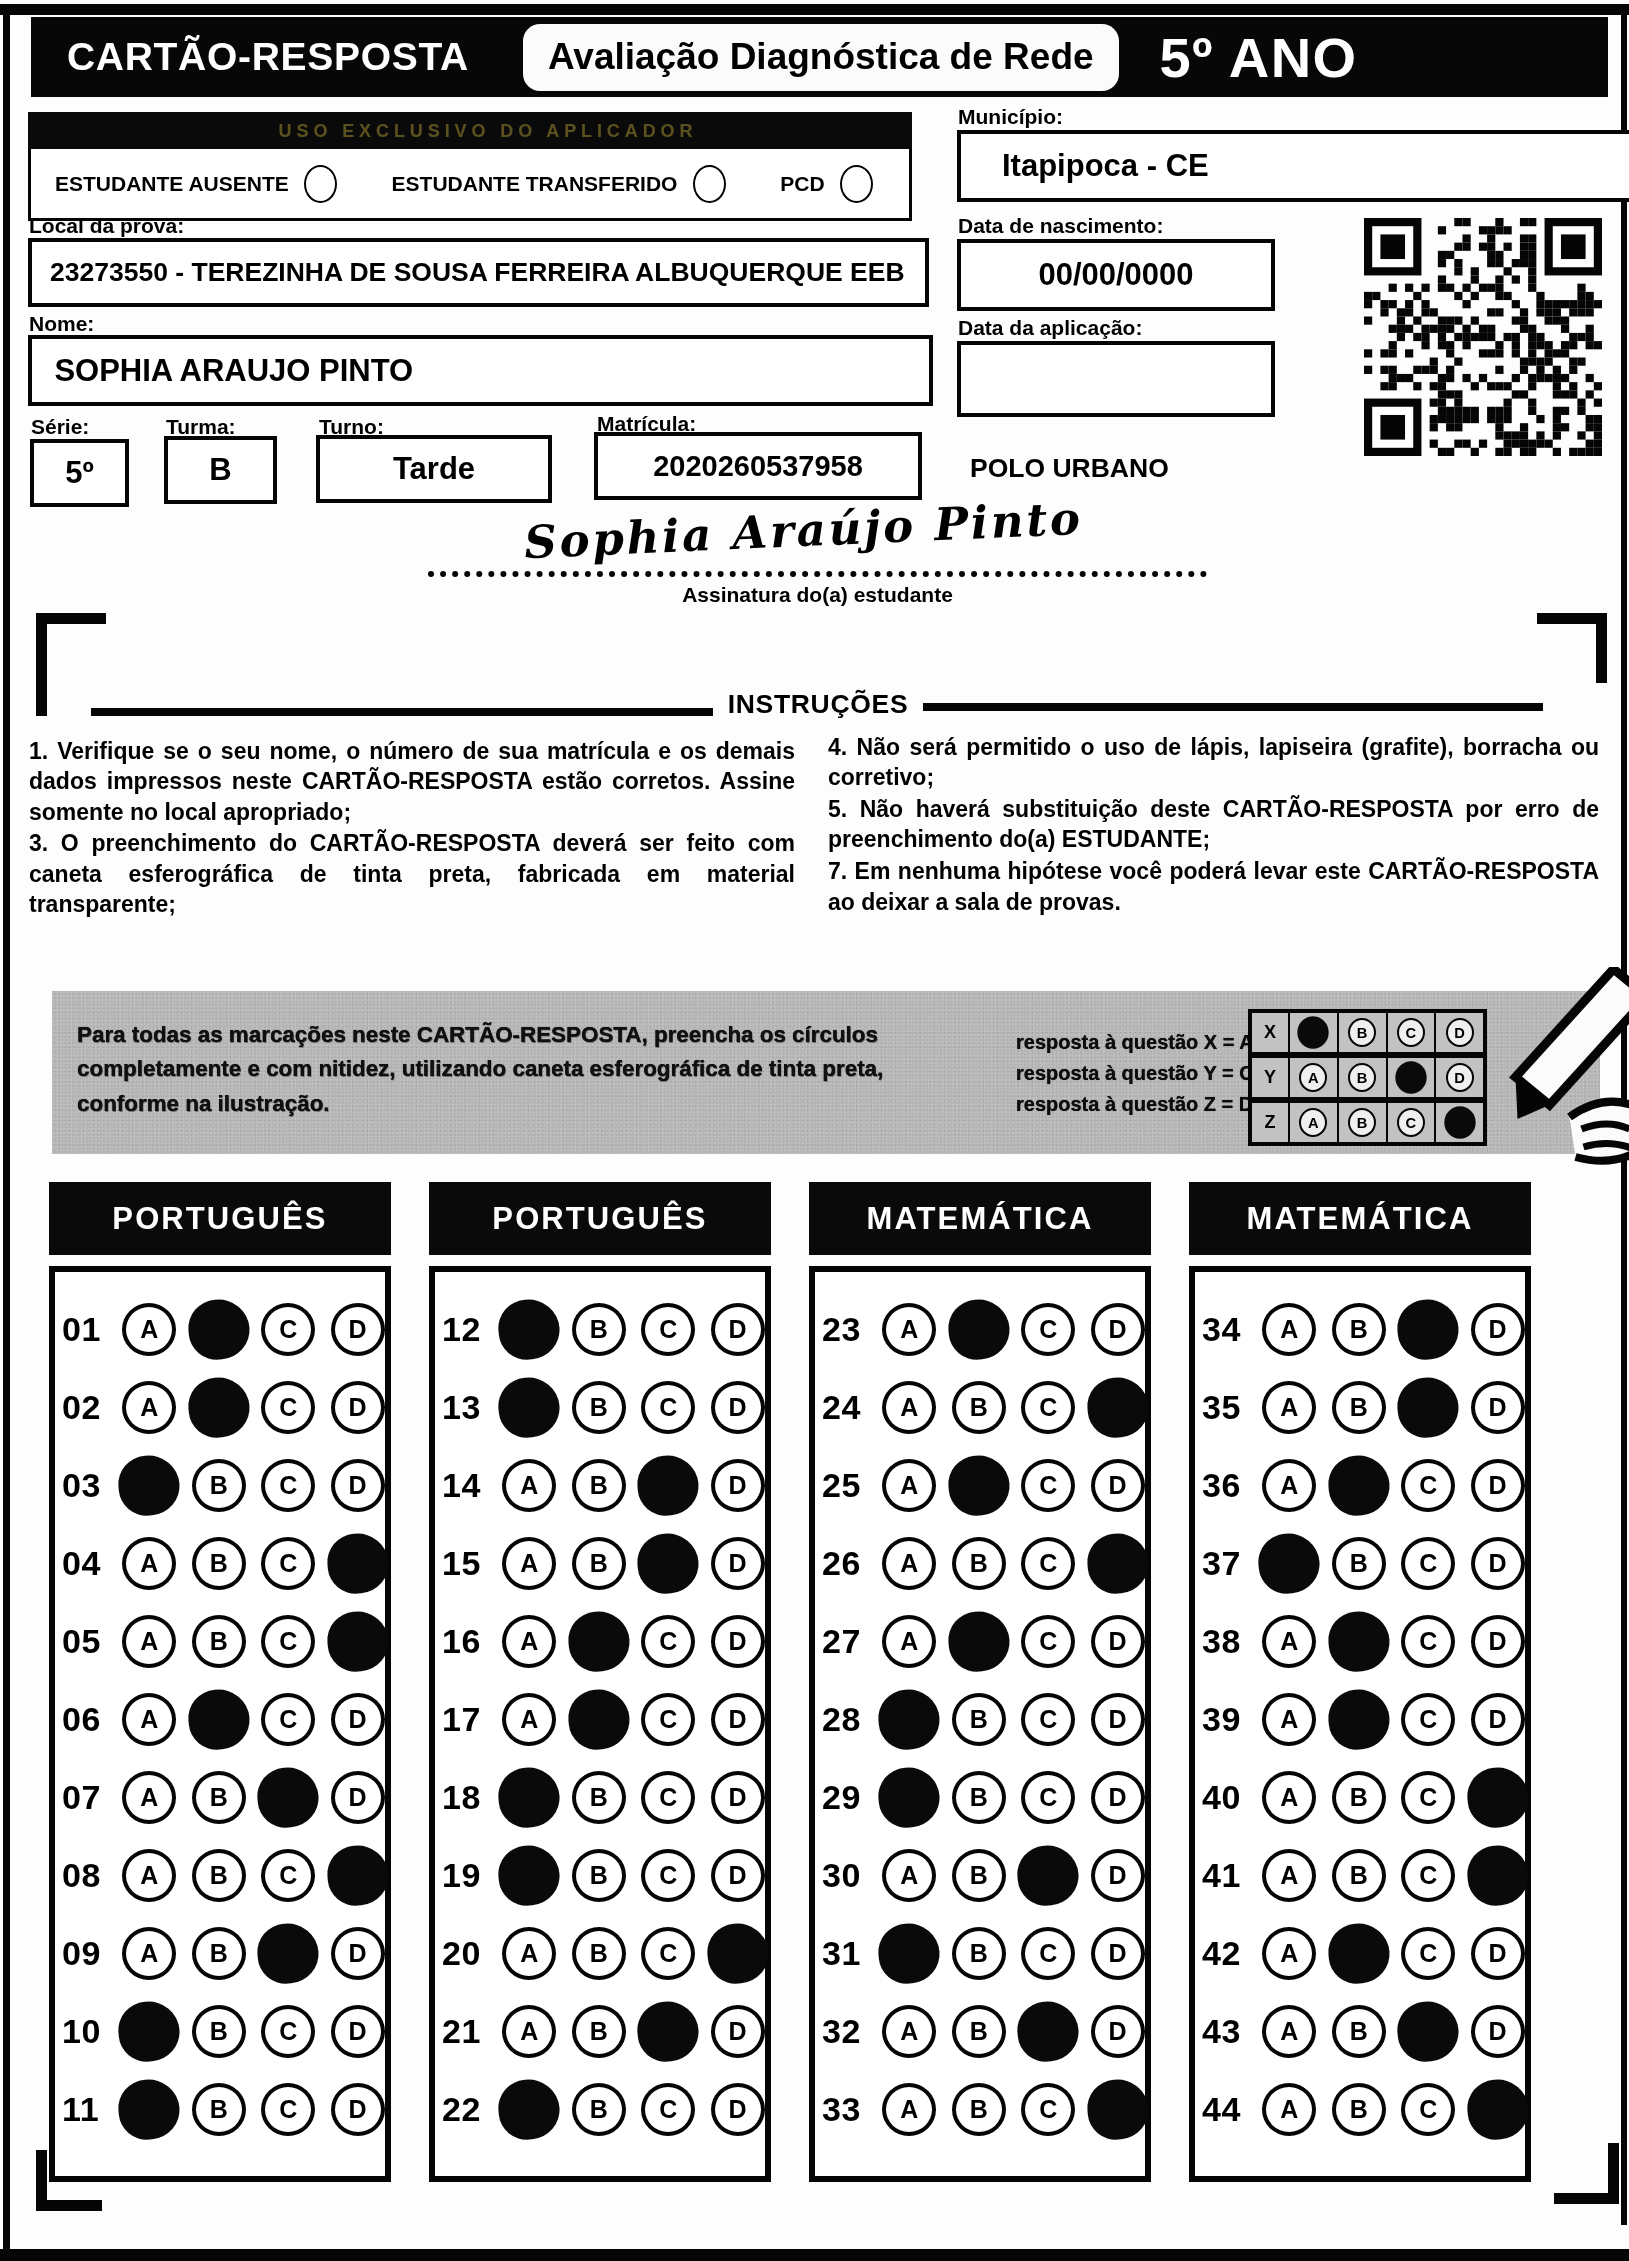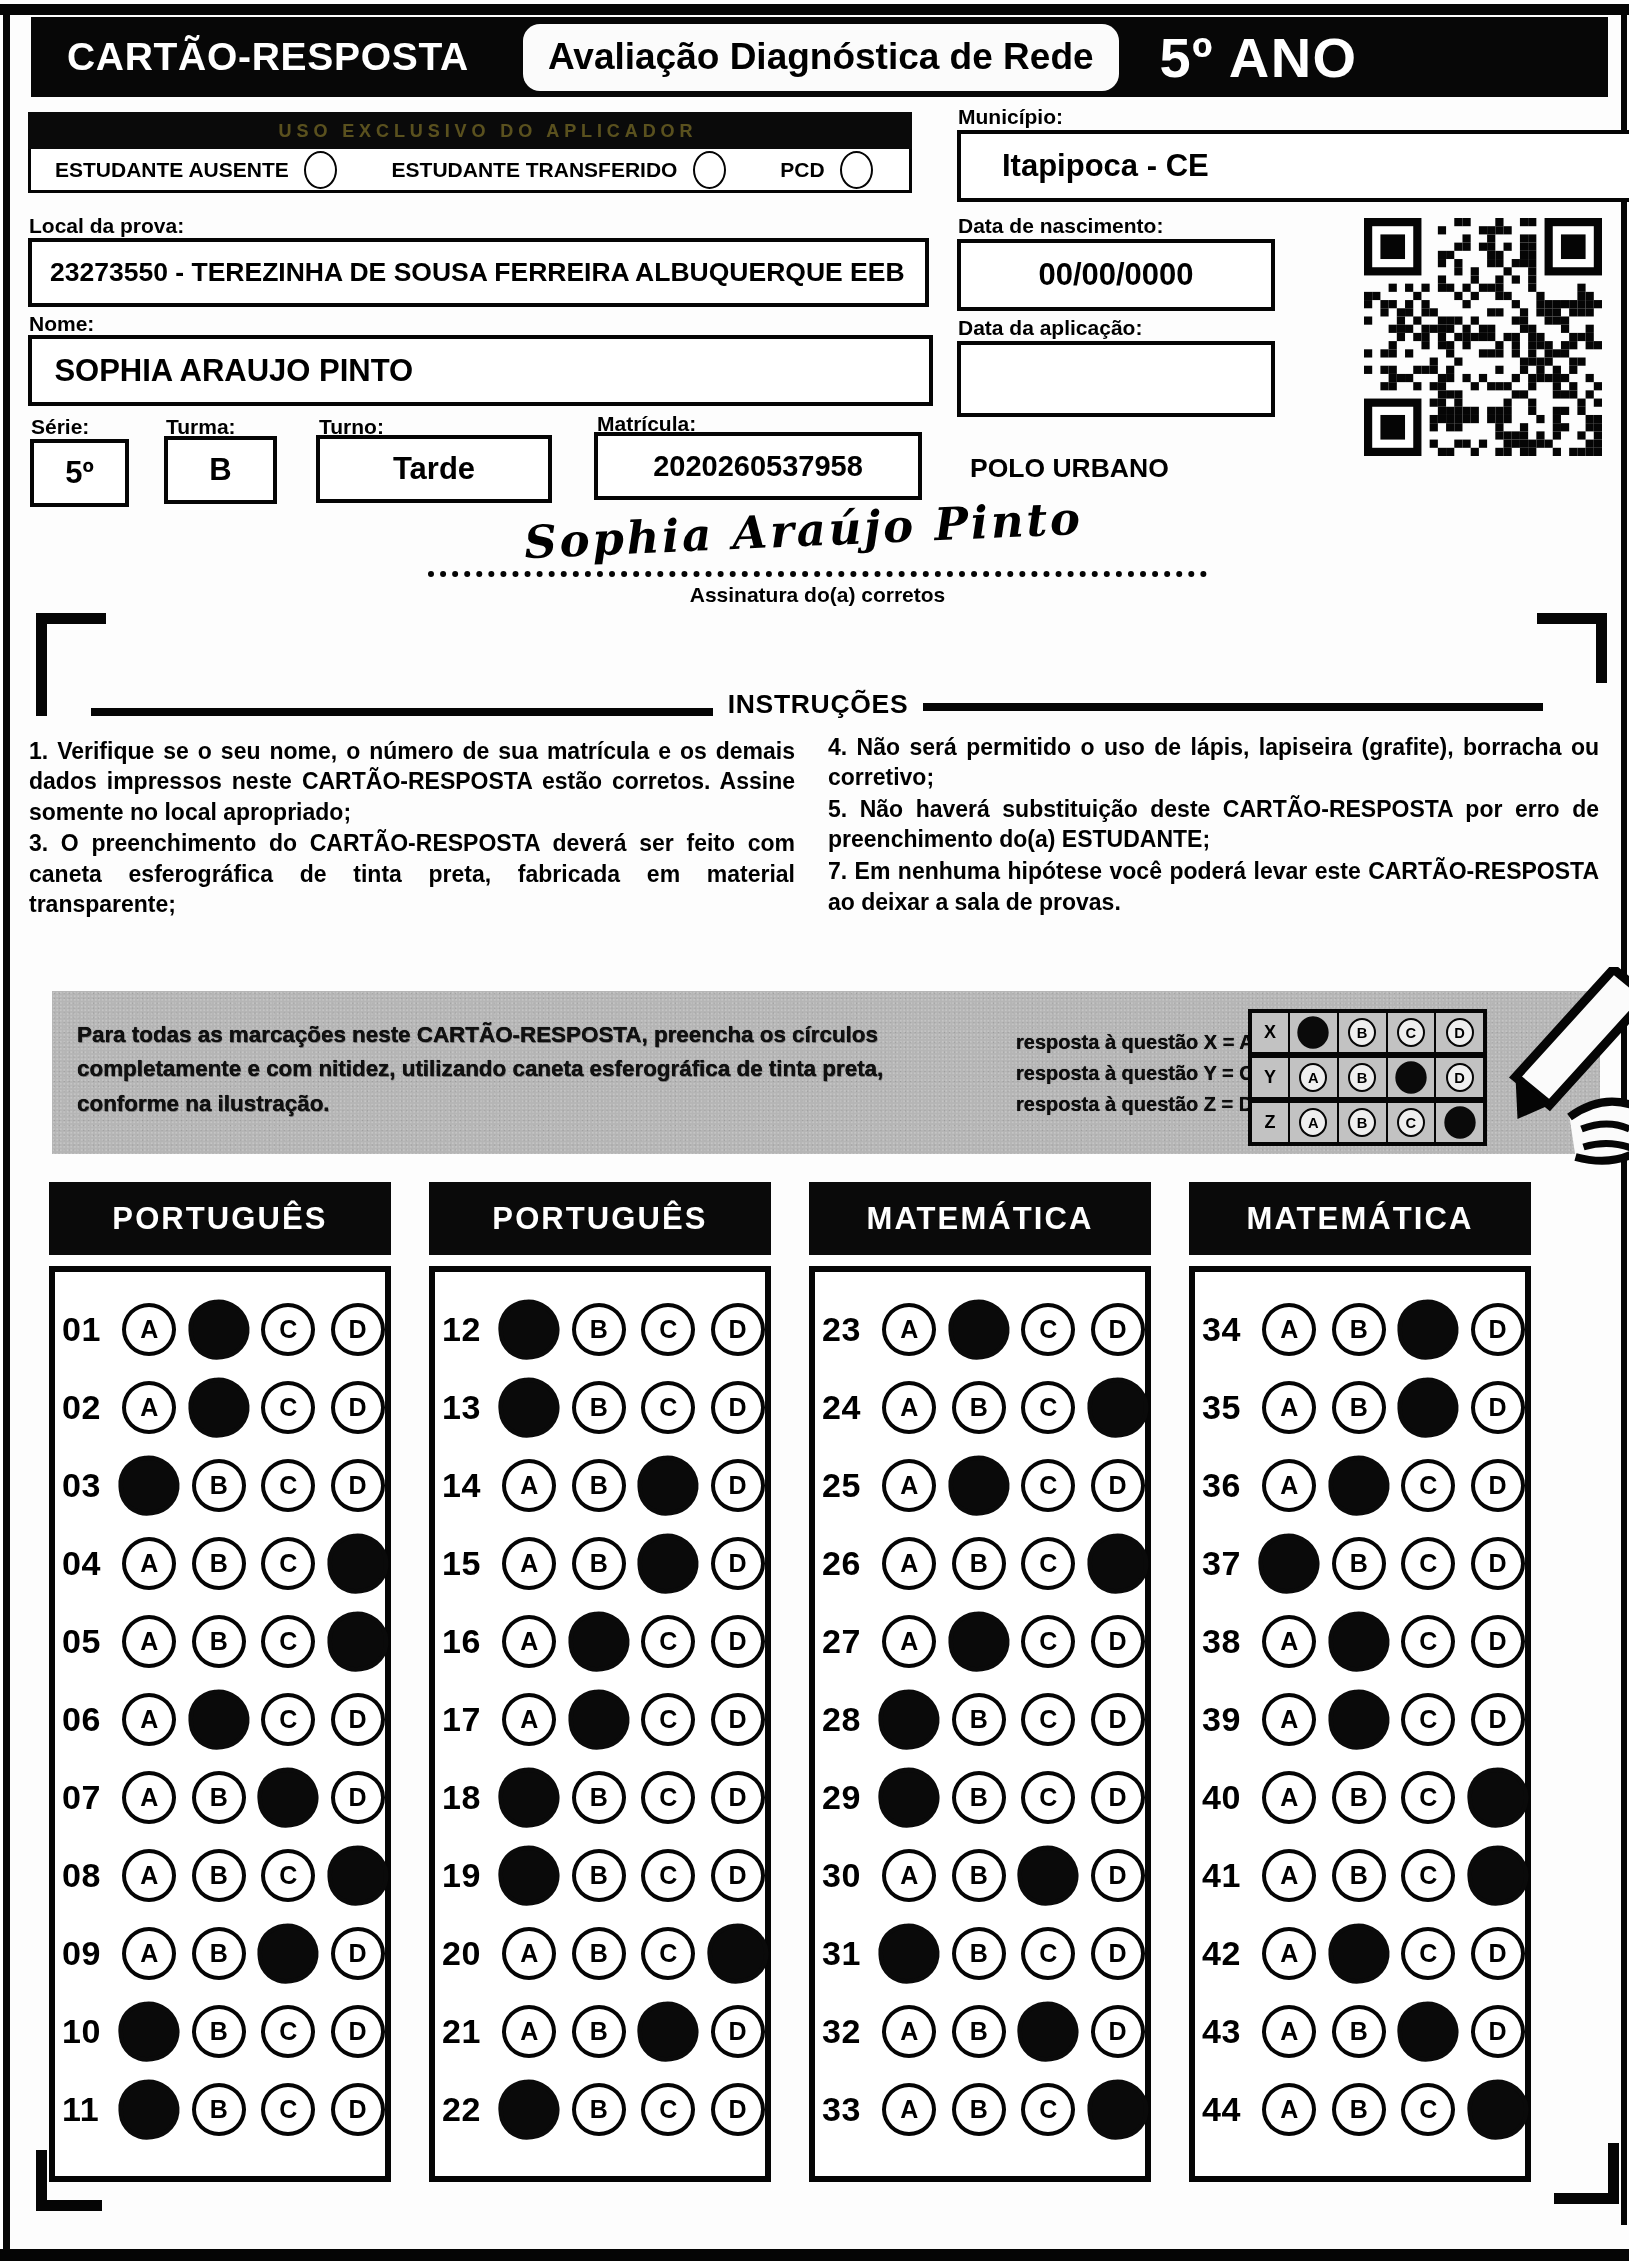--- a/index.html
+++ b/index.html
@@ -14,21 +14,21 @@
   .hdr-sub{background:#fbfbfb;color:#000;font-size:37px;font-weight:bold;margin-left:54px;
            height:67px;display:flex;align-items:center;padding:0 25px;border-radius:17px;}
   .hdr-grade{color:#fff;font-size:56px;font-weight:bold;margin-left:41px;letter-spacing:1.4px;}
   
   .lab{position:absolute;font-size:21px;font-weight:bold;}
   .fbox{position:absolute;border:4.2px solid #050505;background:#fff;display:flex;align-items:center;
         font-weight:bold;font-size:31px;}
   .aplicador{position:absolute;left:28px;top:112px;width:884px;height:38px;background:#0a0a0a;
              display:flex;align-items:center;justify-content:center;}
   .aplicador span{color:#fde047;opacity:.33;font-size:18px;font-weight:bold;letter-spacing:4.9px;margin-left:36px;}
-  .checks{position:absolute;left:28px;top:149px;width:884px;height:44px;border:3.5px solid #050505;
+  .checks{position:absolute;left:28px;top:149px;width:884px;height:72px;border:3.5px solid #050505;
           border-top:none;background:#fff;display:flex;align-items:center;justify-content:space-between;
           padding:0 36px 0 24px;box-sizing:border-box;}
   .check-group{display:flex;align-items:center;gap:15.4px;}
   .check-label{font-size:21px;font-weight:bold;}
   .check-circle{width:29px;height:34px;border:2.8px solid #050505;border-radius:50%;background:#fff;}
   
   .sig-line{position:absolute;left:428px;top:571px;width:779px;border-top:6.3px dotted #050505;}
   .sig-name{position:absolute;left:447px;top:504px;width:713px;text-align:center;
             font-family:"DejaVu Serif",serif;font-style:italic;font-weight:bold;font-size:45px;
             transform:rotate(-2.5deg);letter-spacing:2.8px;}
@@ -453,21 +453,21 @@
         <rect x="269.6551724137931" y="11.724137931034482" width="58.62068965517241" height="58.62068965517241" fill="#fff"></rect>
         <rect x="281.37931034482756" y="23.448275862068964" width="35.172413793103445" height="35.172413793103445" fill="#050505"></rect>
         <rect x="0" y="257.9310344827586" width="82.06896551724138" height="82.06896551724138" fill="#050505"></rect>
         <rect x="11.724137931034482" y="269.6551724137931" width="58.62068965517241" height="58.62068965517241" fill="#fff"></rect>
         <rect x="23.448275862068964" y="281.37931034482756" width="35.172413793103445" height="35.172413793103445" fill="#050505"></rect>
       </svg></div>
   <div class="lab" style="left:970px;top:453px;font-size:26.5px">POLO URBANO</div>
 
   <div class="sig-name">Sophia Araújo Pinto</div>
   <div class="sig-line"></div>
-  <div class="sig-label">Assinatura do(a) corretos</div>
+  <div class="sig-label">Assinatura do(a) estudante</div>
 
   <div class="mark" style="left:36px;top:613px;width:10.5px;height:103px"></div>
   <div class="mark" style="left:36px;top:613px;width:70px;height:10.5px"></div>
   <div class="mark" style="left:1596px;top:613px;width:10.5px;height:70px"></div>
   <div class="mark" style="left:1537px;top:613px;width:70px;height:10.5px"></div>
   <div class="mark" style="left:36px;top:2150px;width:10.5px;height:61px"></div>
   <div class="mark" style="left:36px;top:2200px;width:66px;height:11.2px"></div>
   <div class="mark" style="left:1608px;top:2143px;width:10.5px;height:61px"></div>
   <div class="mark" style="left:1554px;top:2193px;width:65px;height:11.2px"></div>
 

